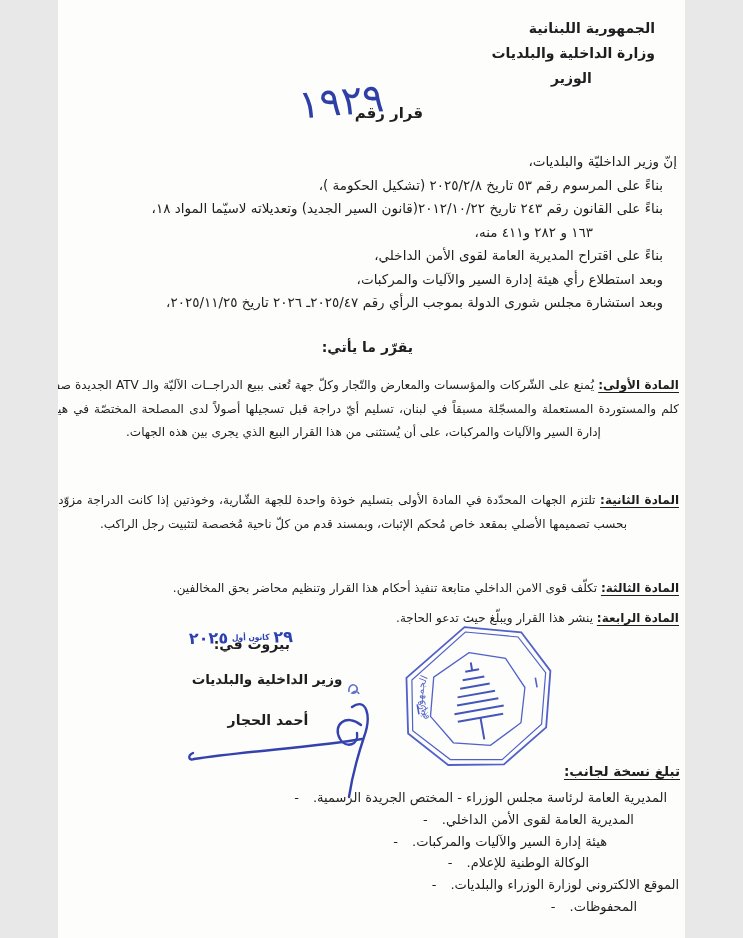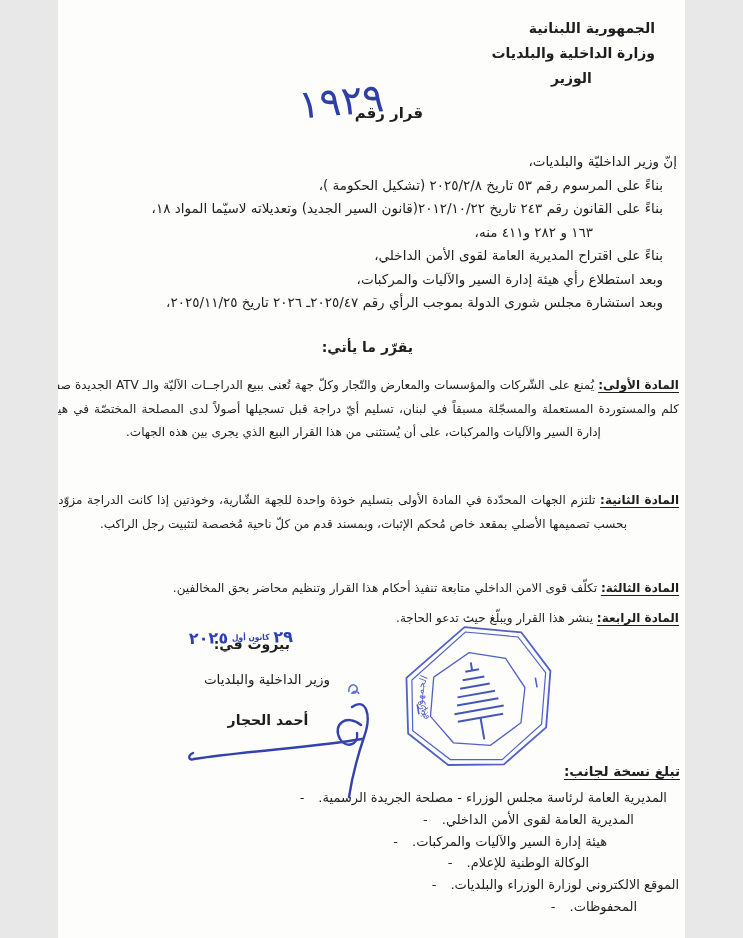--- a/index.html
+++ b/index.html
@@ -40,21 +40,21 @@
   .art4{top:595px; text-align:right; text-align-last:right;}
   
   .place-line{top:636px; right:395px; font-weight:bold; font-size:14px;}
   .date-stamp{
     top:628px; left:124px; width:118px; color:#2c40b4;
     display:flex; flex-direction:row; align-items:center; justify-content:center; gap:4px;
     transform:rotate(-1deg);
   }
   .date-stamp .dmy{font-size:16px; font-weight:bold; letter-spacing:2px;}
   .date-stamp .mon{font-size:7.5px; font-weight:bold; letter-spacing:0; transform:scaleY(1.1);}
-  .minister-title{top:671px; left:118px; width:182px; text-align:center; font-weight:normal; font-size:13.5px;}
+  .minister-title{top:671px; left:118px; width:182px; text-align:center; font-weight:bold; font-size:13.5px;}
   .blue-mark{top:681px; left:288px;}
   .minister-name{top:712px; left:150px; width:120px; text-align:center; font-weight:bold; font-size:14px;}
   .signature{top:693px; left:118px;}
   .seal{top:622px; left:330px;}
   
   .dist-heading{
     top:763px; right:5px; font-weight:bold; font-size:13.5px;
     text-decoration:underline; text-underline-offset:3px;
   }
   .dist-list{top:787px; right:18px; width:700px; font-size:13px;}
@@ -152,21 +152,21 @@
     <g transform="rotate(-10 89 76)" fill="#3a4cc0" opacity="0.85" font-family="DejaVu Sans, sans-serif" font-size="10">
       <text><textPath href="#sealTop" startOffset="22%">الجمهورية اللبنانية</textPath></text>
       <text font-size="9"><textPath href="#sealBot" startOffset="12%">وزارة الداخلية والبلديات</textPath></text>
     </g>
   </svg>
 
   <div class="abs dist-heading">تبلغ نسخة لجانب:</div>
   <div class="abs dist-list">
     <div class="dist-item">
         <span class="dash">-</span>
-        <span class="txt">المديرية العامة لرئاسة مجلس الوزراء - مصلحة الجريدة الرسمية.</span>
+        <span class="txt">المديرية العامة لرئاسة مجلس الوزراء - المختص الجريدة الرسمية.</span>
       </div>
     <div class="dist-item">
         <span class="dash">-</span>
         <span class="txt">المديرية العامة لقوى الأمن الداخلي.</span>
       </div>
     <div class="dist-item">
         <span class="dash">-</span>
         <span class="txt">هيئة إدارة السير والآليات والمركبات.</span>
       </div>
     <div class="dist-item">

